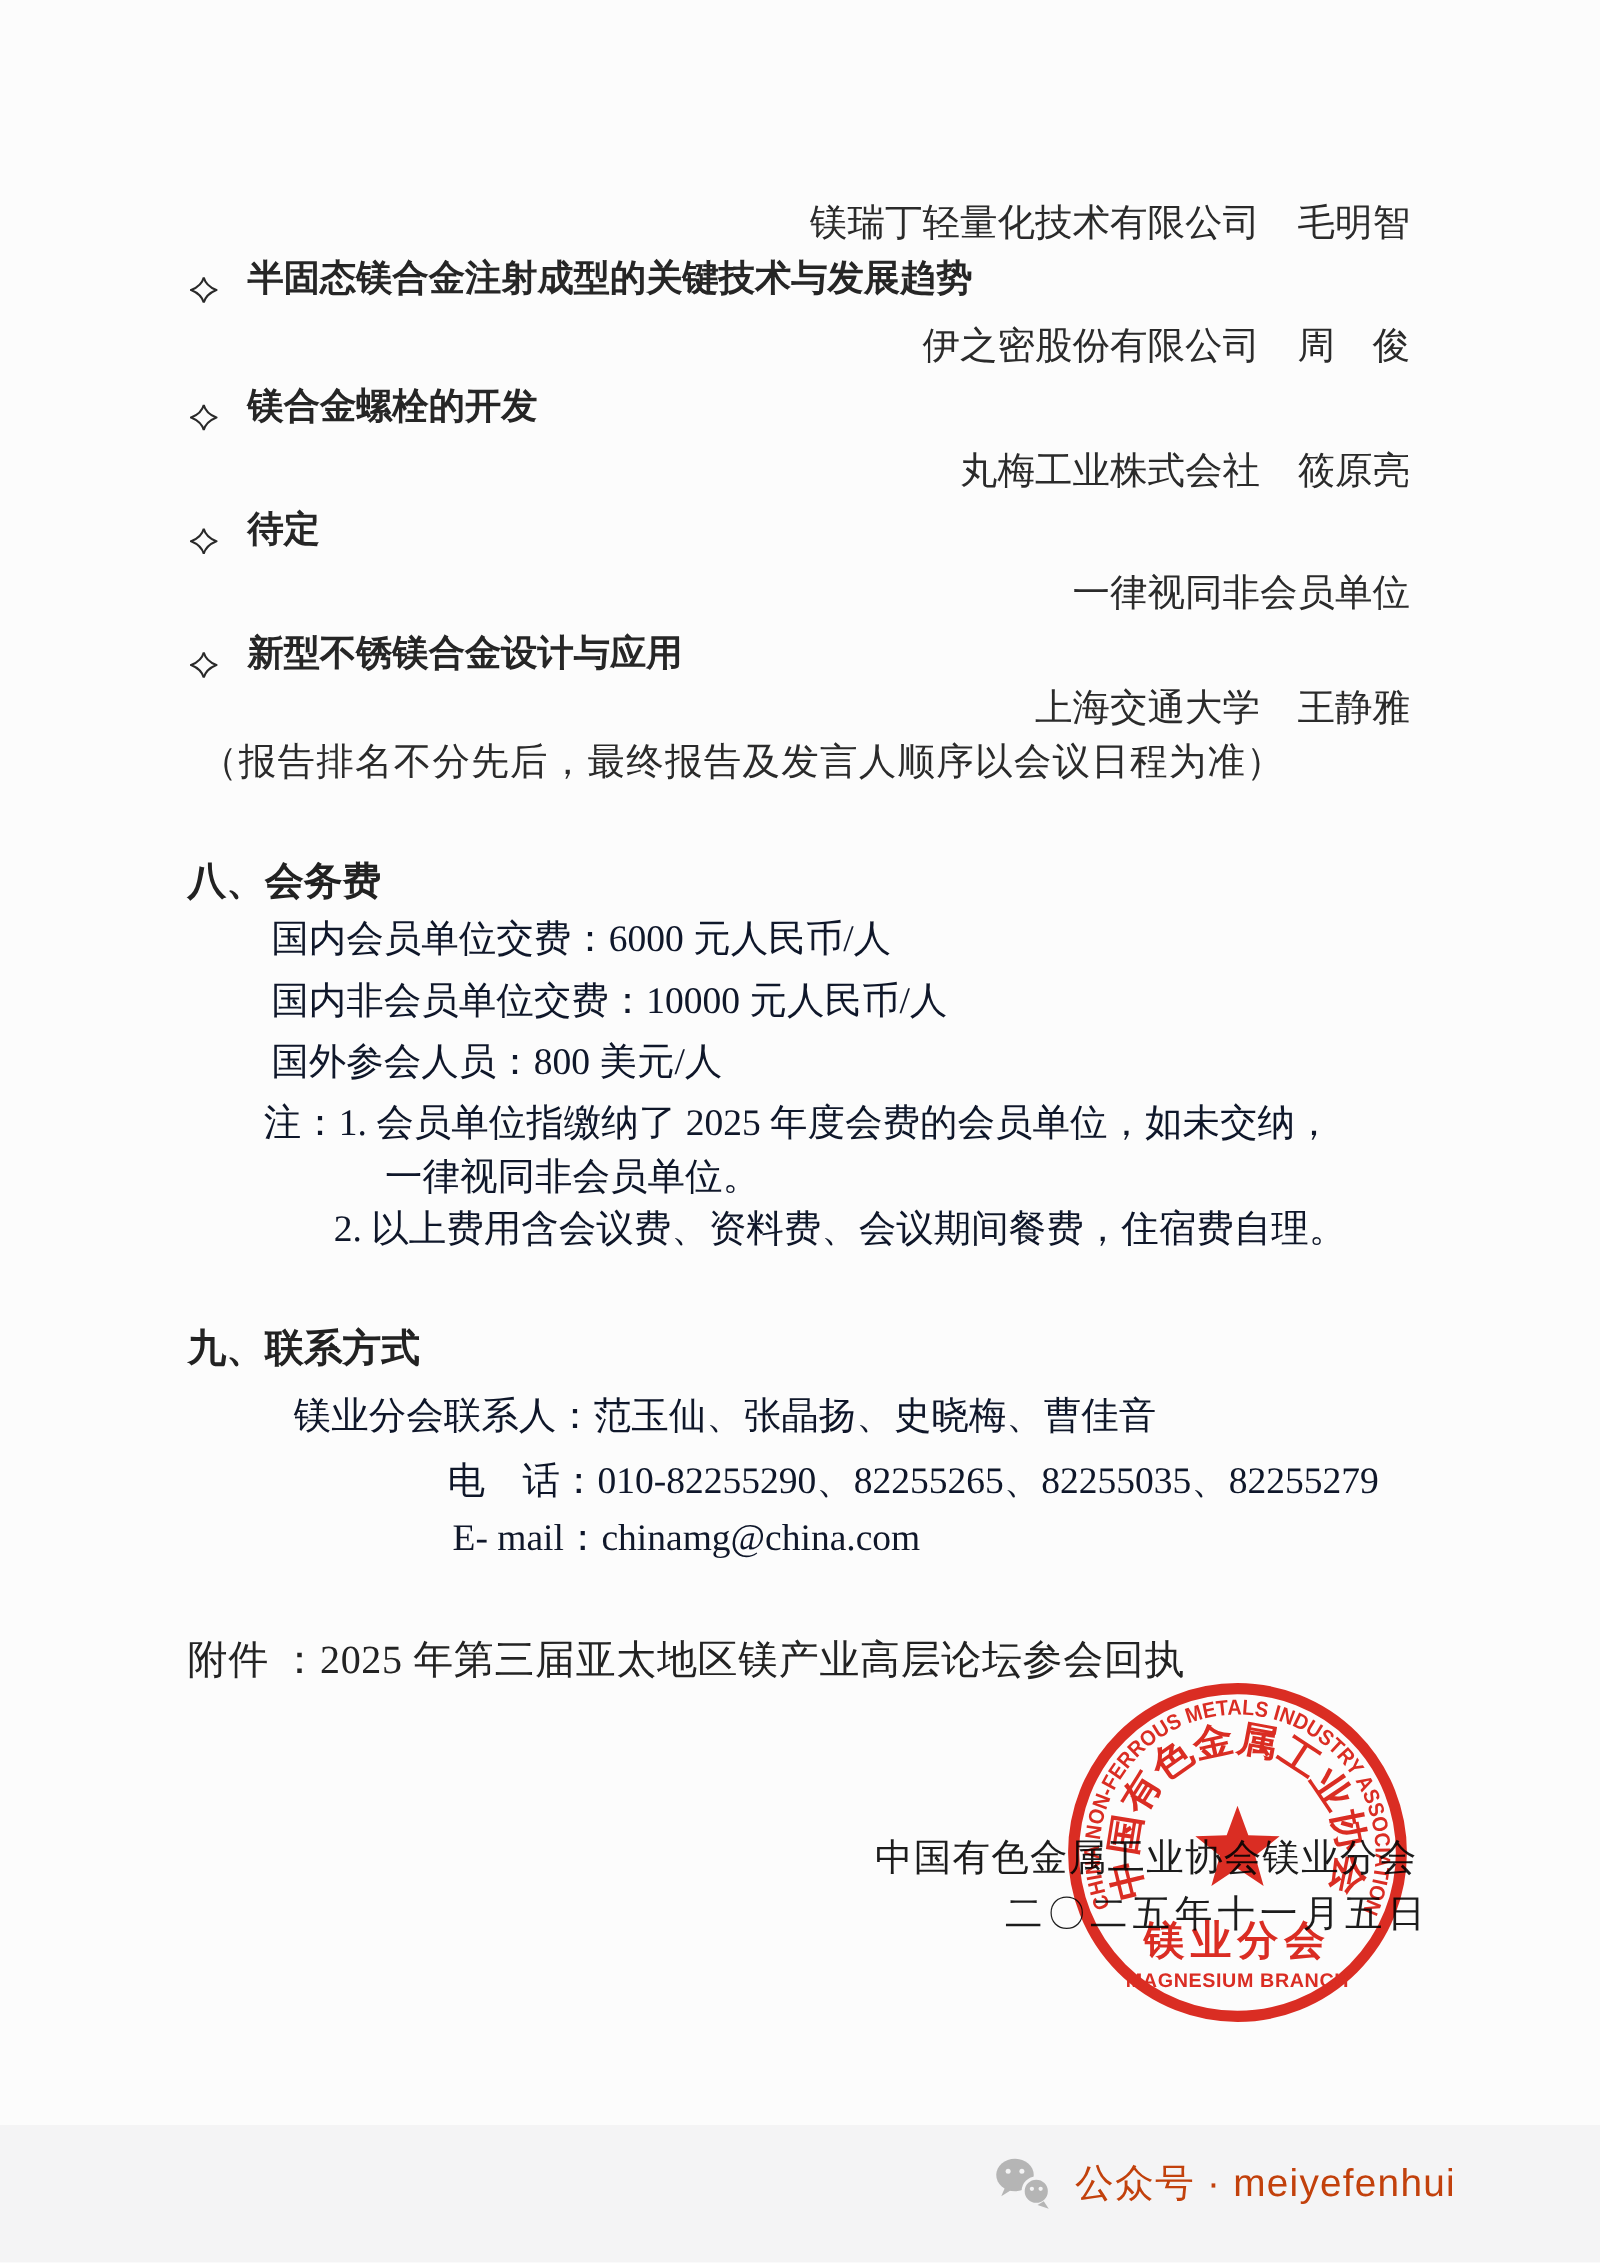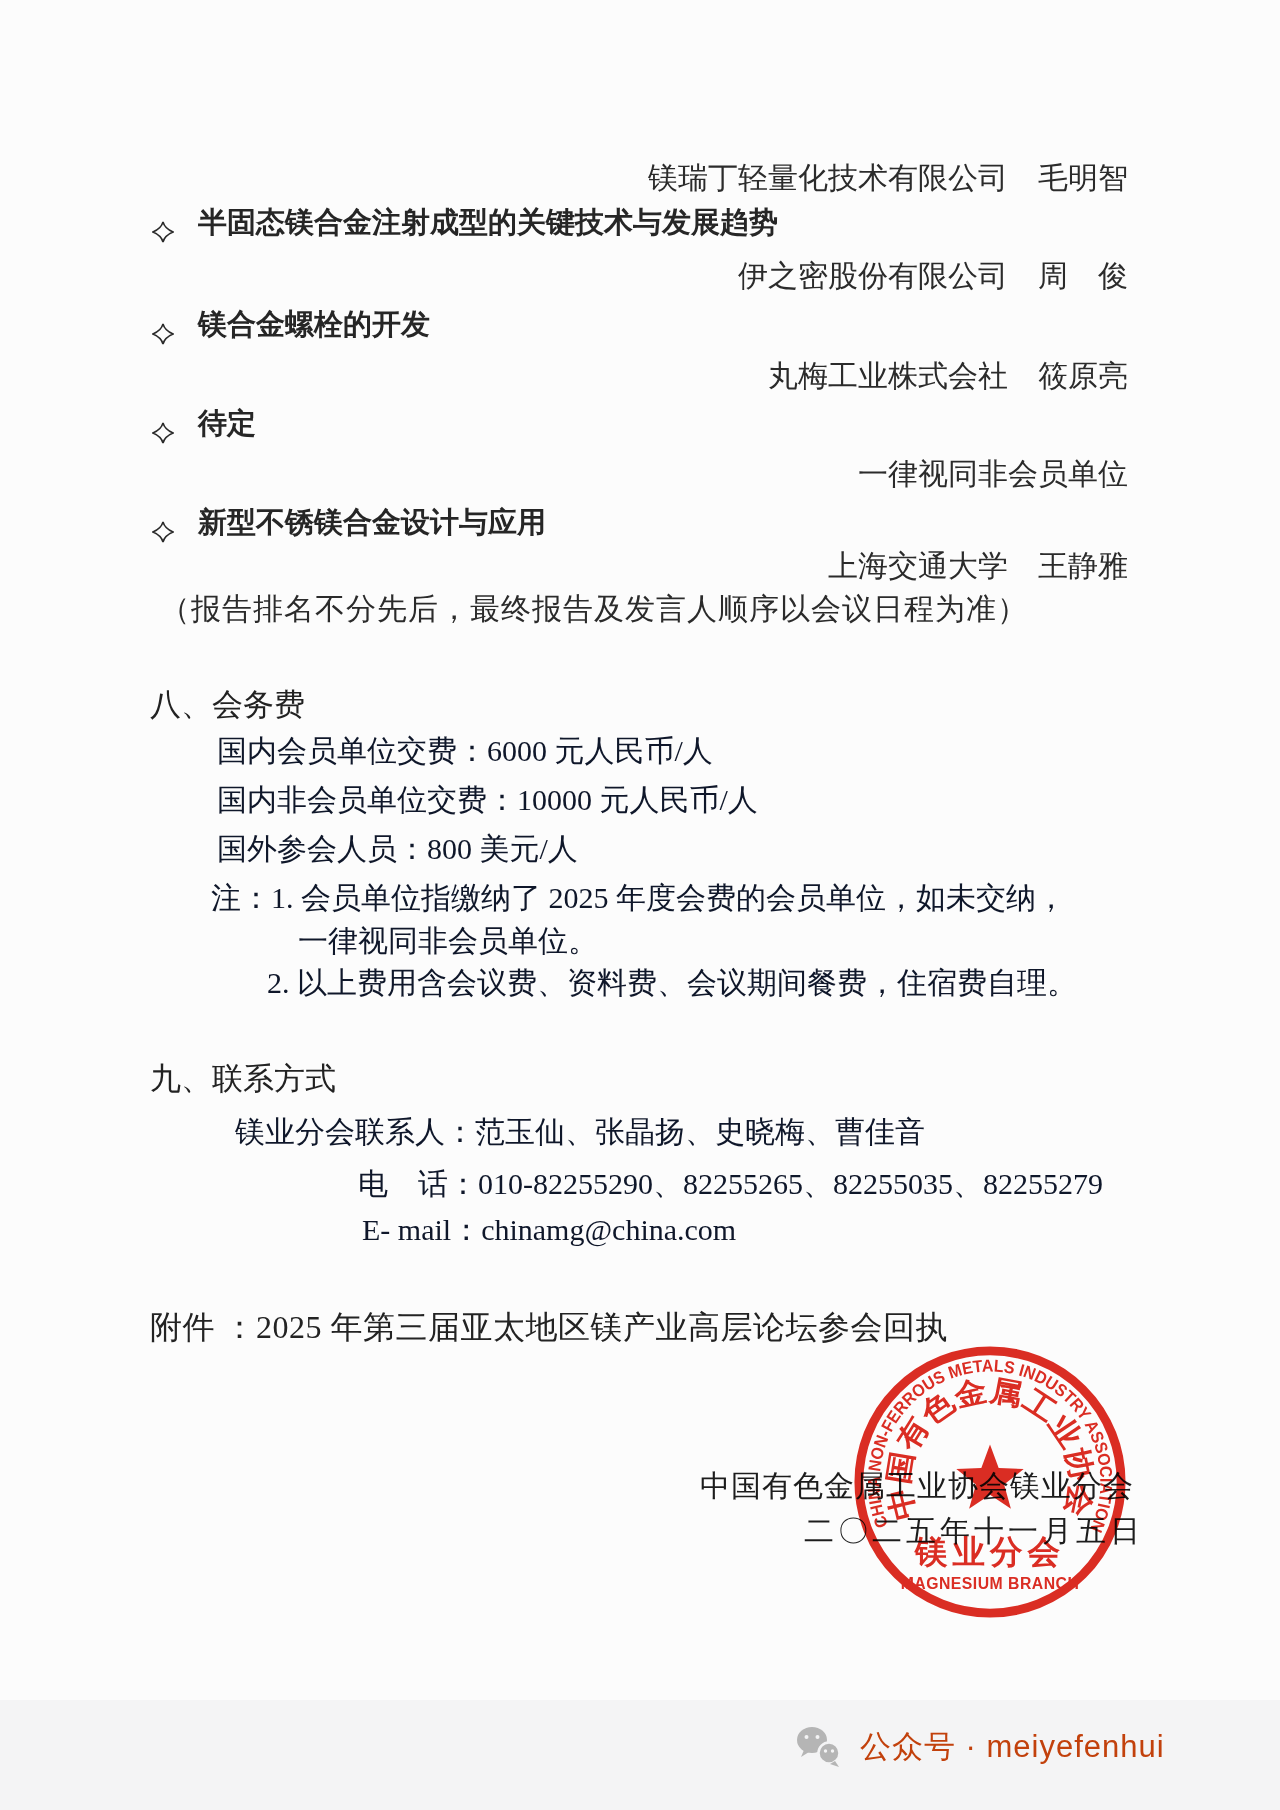--- a/index.html
+++ b/index.html
@@ -27,21 +27,21 @@
     display:flex;align-items:flex-end;gap:24px;
   }
   .sparkle{width:22px;height:22px;flex:0 0 auto;}
   .note-paren{
     left:160px;font-size:30px;color:#2b2b2b;
     font-family:"Liberation Serif","DejaVu Serif",serif;
     letter-spacing:1px;
   }
   .heading{
     font-family:"Liberation Sans","DejaVu Sans",sans-serif;
-    font-weight:400;font-size:31px;color:#222;
+    font-weight:700;font-size:31px;color:#222;
   }
   .body-serif{
     font-family:"Liberation Serif","DejaVu Serif",serif;
     font-size:30px;color:#0f172a;
   }
   .attach{
     font-family:"Liberation Serif","DejaVu Serif",serif;
     font-size:32px;color:#232323;letter-spacing:0.5px;
   }
   .sig{
@@ -106,21 +106,21 @@
   </div>
   <div class="line note-paren" style="top:589px">（报告排名不分先后，最终报告及发言人顺序以会议日程为准）</div>
 
   <div class="line aff" style="top:546px">上海交通大学　王静雅</div>
 
   <div class="line heading" style="left:150px;top:684px">八、会务费</div>
   <div class="line body-serif" style="left:217px;top:731px">国内会员单位交费：6000 元人民币/人</div>
   <div class="line body-serif" style="left:217px;top:780px">国内非会员单位交费：10000 元人民币/人</div>
   <div class="line body-serif" style="left:217px;top:829px">国外参会人员：800 美元/人</div>
   <div class="line body-serif" style="left:211px;top:878px">注：1. 会员单位指缴纳了 2025 年度会费的会员单位，如未交纳，</div>
-  <div class="line body-serif" style="left:298px;top:921px">一律视同非会员单位。</div>
+  <div class="line body-serif" style="left:308px;top:921px">一律视同非会员单位。</div>
   <div class="line body-serif" style="left:267px;top:963px">2. 以上费用含会议费、资料费、会议期间餐费，住宿费自理。</div>
 
   <div class="line heading" style="left:150px;top:1058px">九、联系方式</div>
   <div class="line body-serif" style="left:235px;top:1112px">镁业分会联系人：范玉仙、张晶扬、史晓梅、曹佳音</div>
   <div class="line body-serif" style="left:358px;top:1164px">电　话：010-82255290、82255265、82255035、82255279</div>
   <div class="line body-serif" style="left:362px;top:1210px">E- mail：chinamg@china.com</div>
 
   <div class="line attach" style="left:150px;top:1306px">附件 ：2025 年第三届亚太地区镁产业高层论坛参会回执</div>
 
   <div class="line sig" style="left:700px;top:1466px;letter-spacing:1px">中国有色金属工业协会镁业分会</div>

